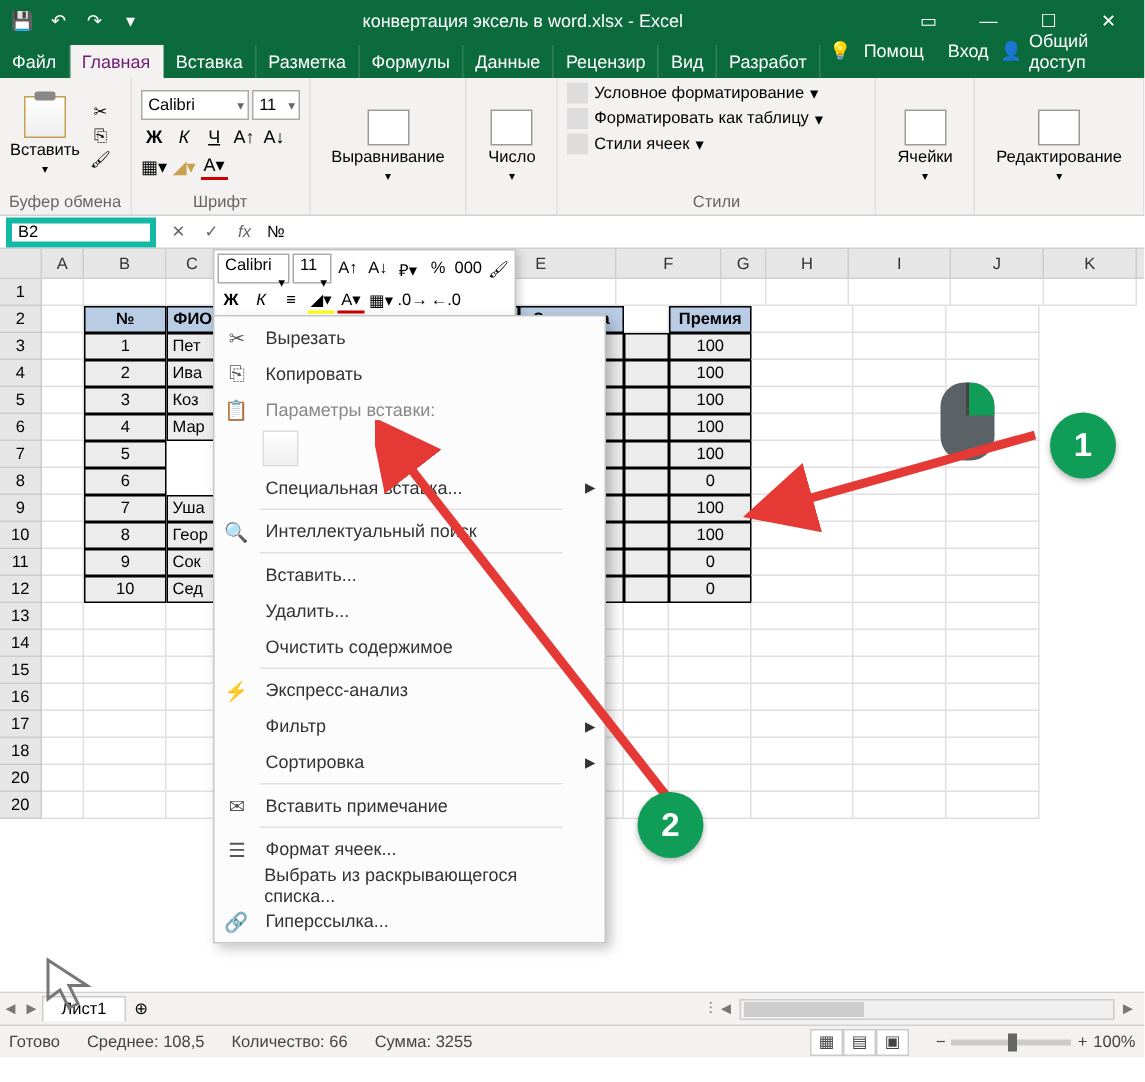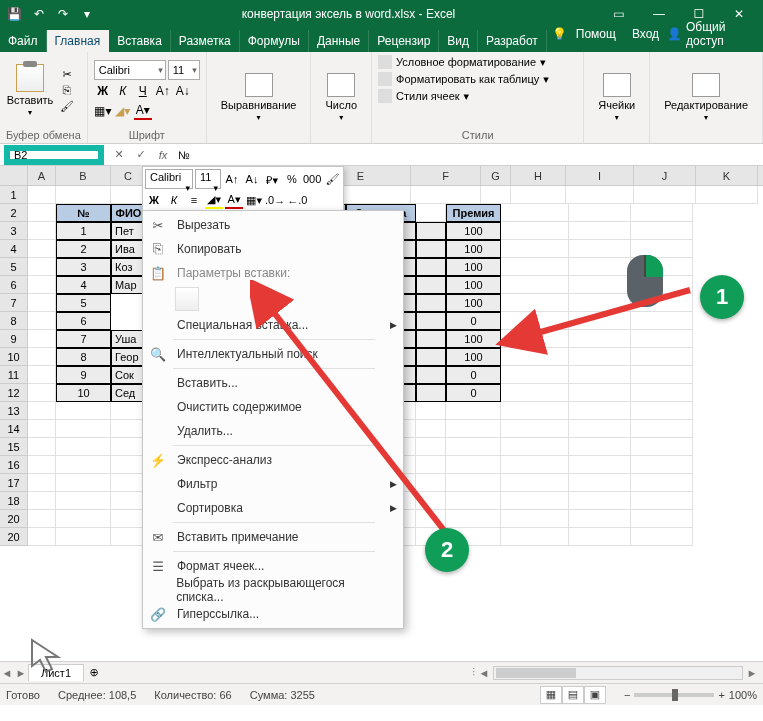--- a/index.html
+++ b/index.html
@@ -9,21 +9,21 @@
 .titlebar { height: 28px; background: #0c6b3d; color: #fff; display: flex; align-items: center; padding: 0 4px; font-size: 12px; }
 .titlebar .qat { display: flex; gap: 2px; align-items: center; }
 .titlebar .qat-btn { width: 22px; height: 22px; display: flex; align-items: center; justify-content: center; color: #fff; }
 .titlebar .title { flex: 1; text-align: center; }
 .titlebar .win-controls { display: flex; gap: 0; }
 .titlebar .win-btn { width: 40px; height: 28px; display: flex; align-items: center; justify-content: center; }
 
 
 .tabs { height: 24px; background: #0c6b3d; display: flex; align-items: flex-end; font-size: 12px; color: #fff; }
 .tab { padding: 4px 8px; cursor: pointer; border-right: 1px solid rgba(255,255,255,0.15); }
-.tab.active { background: #f3f2f1; color: #0c4a6e; margin-top: 20px; }
+.tab.active { background: #f3f2f1; color: #701a75; margin-top: 20px; }
 .tab.file { background: #0c6b3d; }
 .tabs .help { margin-left: auto; display: flex; align-items: center; gap: 8px; padding: 0 6px 4px; }
 .tabs .share { display: flex; align-items: center; gap: 4px; }
 
 
 .ribbon { height: 92px; background: #f3f2f1; border-bottom: 1px solid #d0d0d0; display: flex; font-size: 11px; }
 .rgroup { border-right: 1px solid #e0e0e0; padding: 2px 6px; display: flex; flex-direction: column; justify-content: space-between; position: relative; }
 .rgroup .glabel { text-align: center; color: #666; font-size: 11px; padding-top: 2px; }
 .rgroup .gbody { flex: 1; display: flex; align-items: center; gap: 4px; }
 .paste-btn { display: flex; flex-direction: column; align-items: center; gap: 2px; width: 48px; }
@@ -37,21 +37,21 @@
 .fmt-btn { min-width:18px; height:18px; display:flex; align-items:center; justify-content:center; font-size:12px; }
 .bold { font-weight:bold; } .ital { font-style:italic; } .under { text-decoration:underline; }
 .big-btn { display:flex; flex-direction:column; align-items:center; gap:2px; padding:4px 8px; }
 .big-btn .icon-box { width:28px; height:24px; border:1px solid #999; background:#fff; }
 .styles-body { display:flex; flex-direction:column; gap:1px; justify-content:center; }
 .style-item { display:flex; align-items:center; gap:4px; font-size:11px; padding:1px 0; white-space:nowrap; }
 .style-item .sicon { width:14px; height:14px; background:#ddd; }
 
 
 .fbar { height: 22px; background:#fff; border-bottom:1px solid #d0d0d0; display:flex; align-items:center; font-size:11px; }
-.namebox { width:100px; border:6px solid #14b8a6; height:20px; margin:1px 4px; padding:0 4px; display:flex; align-items:center; background:#fff; }
+.namebox { width:100px; border:4px solid #14b8a6; height:20px; margin:1px 4px; padding:0 4px; display:flex; align-items:center; background:#fff; }
 .fbar-btn { width:22px; height:20px; display:flex; align-items:center; justify-content:center; color:#666; }
 .fbar-input { flex:1; height:20px; border:none; padding:0 4px; display:flex; align-items:center; }
 
 
 .grid-wrap { position:relative; height: 495px; background:#fff; overflow:hidden; }
 .colheads { display:flex; height:20px; background:#e6e6e6; border-bottom:1px solid #ccc; }
 .corner { width:28px; background:#e6e6e6; border-right:1px solid #ccc; }
 .ch { border-right:1px solid #ccc; display:flex; align-items:center; justify-content:center; font-size:11px; color:#333; background:#e6e6e6; }
 .gridbody { display:flex; }
 .rowheads { width:28px; }
@@ -598,25 +598,25 @@
         <div class="ci">🔍</div>
         <span>Интеллектуальный поиск</span>
       </div>
     <div class="ctx-sep"></div>
     <div class="ctx-item">
         <div class="ci"></div>
         <span>Вставить...</span>
       </div>
     <div class="ctx-item">
         <div class="ci"></div>
+        <span>Удалить...</span>
+      </div>
+    <div class="ctx-item">
+        <div class="ci"></div>
         <span>Очистить содержимое</span>
-      </div>
-    <div class="ctx-item">
-        <div class="ci"></div>
-        <span>Удалить...</span>
       </div>
     <div class="ctx-sep"></div>
     <div class="ctx-item">
         <div class="ci">⚡</div>
         <span>Экспресс-анализ</span>
       </div>
     <div class="ctx-item">
         <div class="ci"></div>
         <span>Фильтр</span>
         <span class="arrow">▶</span>

